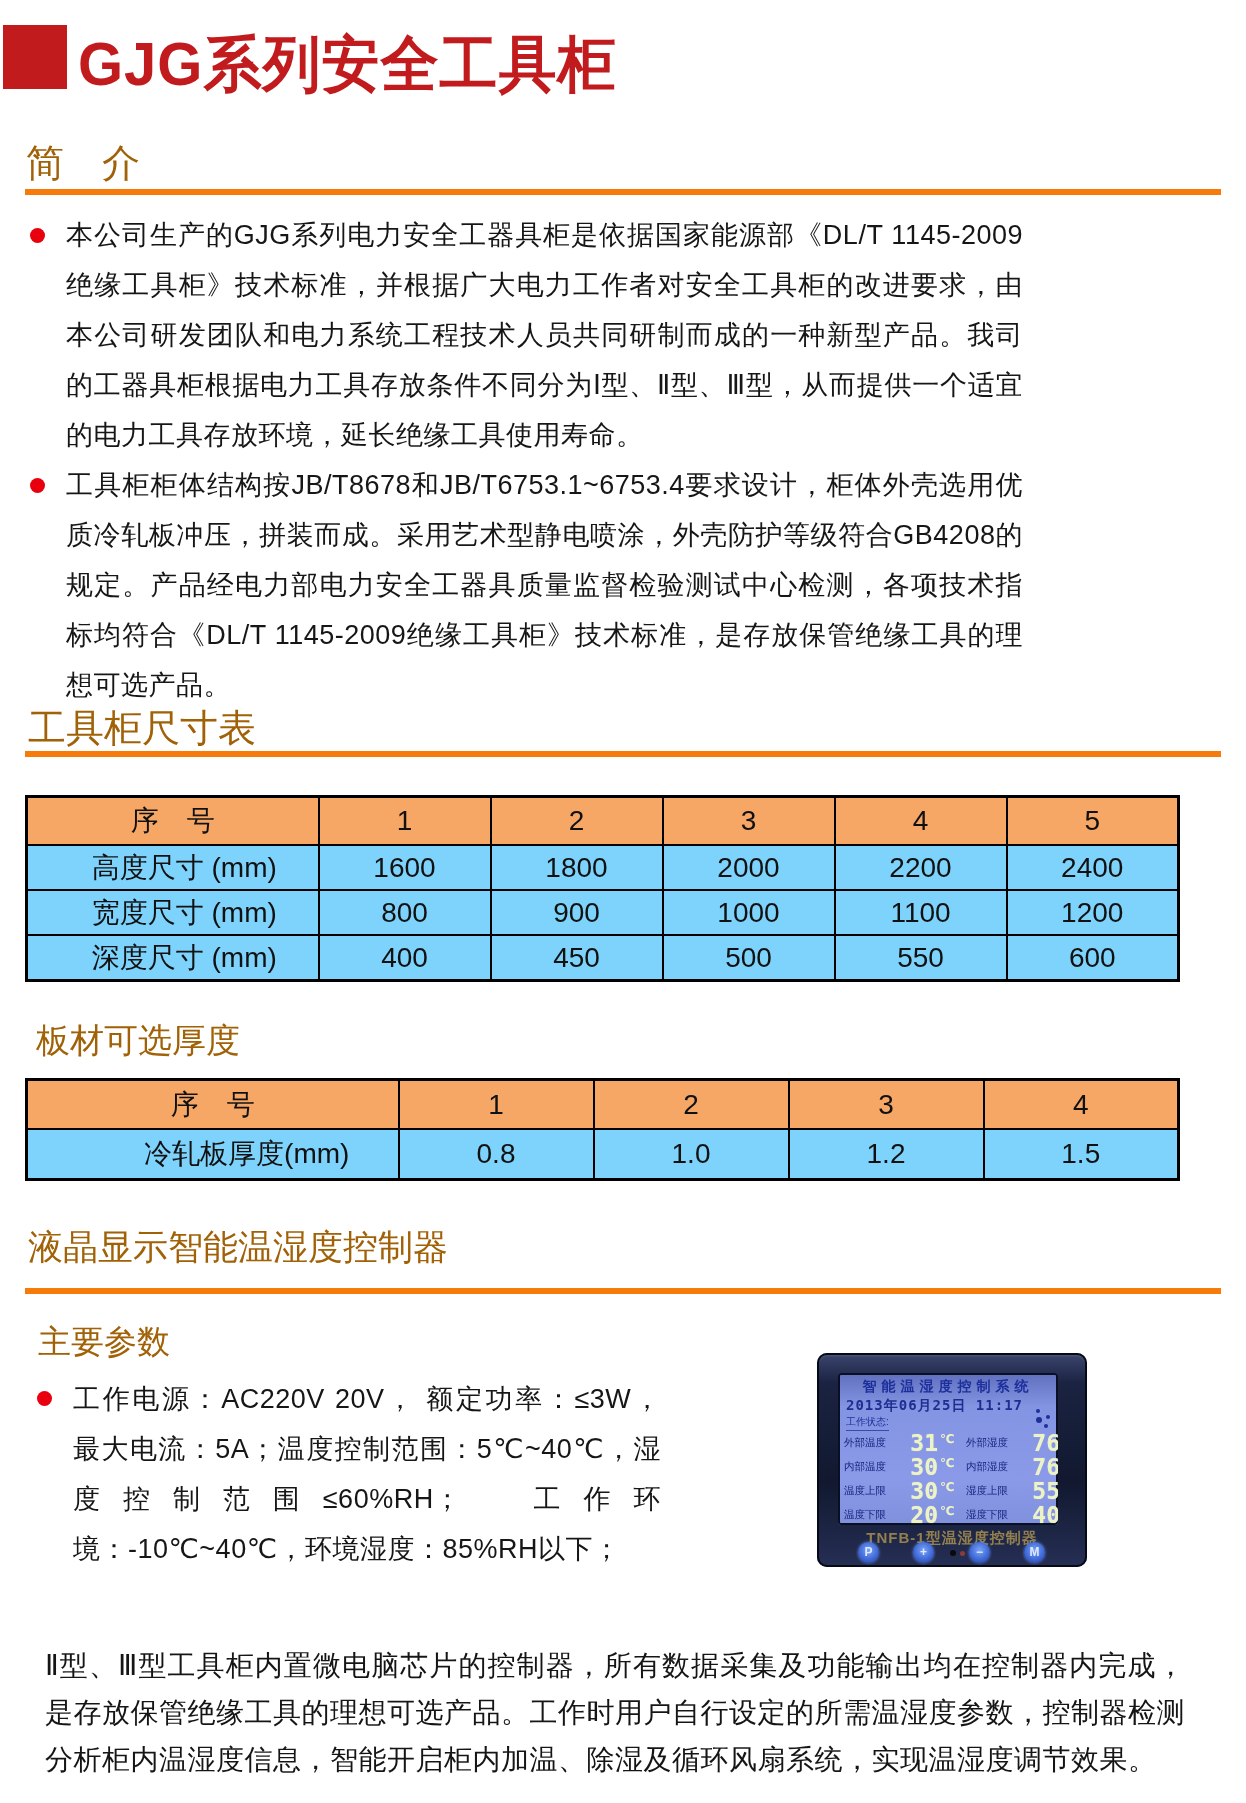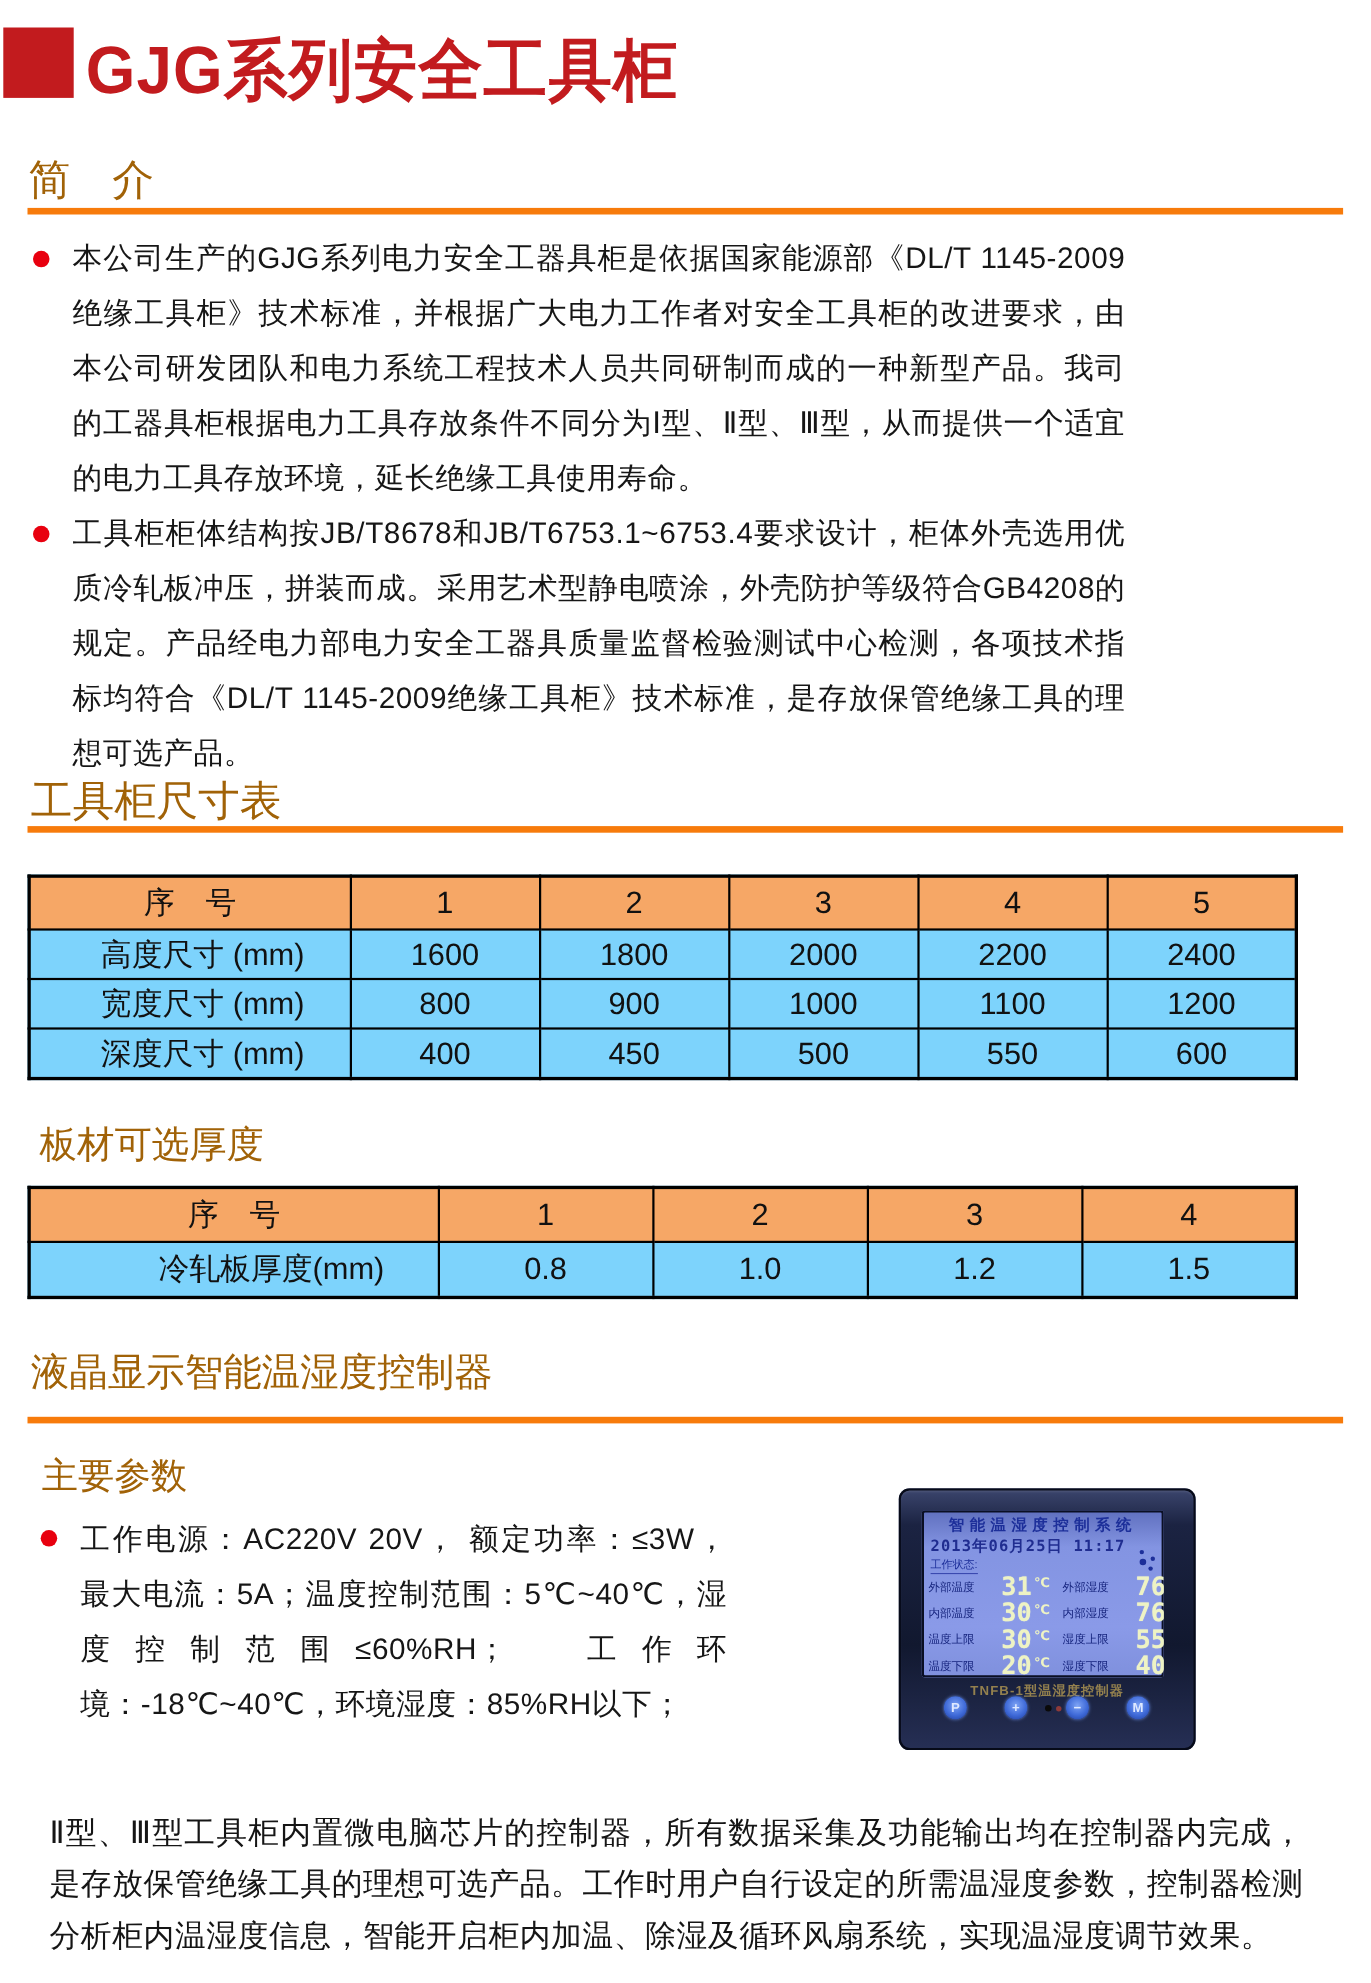--- a/index.html
+++ b/index.html
@@ -45,21 +45,21 @@
   .t-size{top:795px;width:1152px;}
   .t-size th{height:46px;}
   .t-size td{height:43px;}
   .t-size td.rowlabel{padding-left:23px;}
   .t-sheet{top:1078px;width:1152px;}
   .t-sheet th{height:47px;}
   .t-sheet td{height:48px;}
   .t-sheet td.rowlabel{padding-left:68px;}
 
   
-  .device{position:absolute;left:817px;top:1353px;width:270px;height:238px;border-radius:10px;
+  .device{position:absolute;left:817px;top:1353px;width:270px;height:214px;border-radius:10px;
           background:linear-gradient(180deg,#3c466e 0%,#1b2342 14%,#11182f 60%,#262f55 100%);
           box-shadow:inset 0 0 0 2px #060a18, inset 0 2px 3px rgba(255,255,255,.25);}
   .screen{position:absolute;left:21px;top:20px;width:220px;height:152px;border-radius:3px;
           background:linear-gradient(180deg,#5f6fbe 0%,#8394e2 22%,#8a9ae8 70%,#7f90dd 100%);
           box-shadow:inset 0 0 0 2px #0a0f24;overflow:hidden;}
   .lcd-title{margin-top:5px;text-align:center;font-size:14px;font-weight:700;color:#1d2f9a;
              letter-spacing:5px;white-space:nowrap;}
   .lcd-date{margin:1px 0 0 8px;font-family:"DejaVu Sans Mono",monospace;font-weight:700;
             font-size:14px;color:#202d90;letter-spacing:1px;white-space:nowrap;}
   .lcd-status{position:absolute;left:8px;top:42px;font-size:10px;color:#1d2f9a;
@@ -69,21 +69,21 @@
        box-shadow:9px -3px 0 -1px #1d2f9a,-1px -9px 0 -1px #1d2f9a,7px 6px 0 -1px #1d2f9a;}
   .lcd-rows{position:absolute;left:6px;right:4px;top:58px;}
   .lcd-row{display:flex;align-items:center;height:23px;margin-bottom:1px;}
   .lcd-row .lbl{width:52px;font-size:10.5px;color:#16247e;flex:none;}
   .lcd-row .val{width:42px;text-align:right;font-family:"DejaVu Sans Mono",monospace;
                 font-weight:700;font-size:23px;color:#eef3c4;flex:none;
                 text-shadow:0 0 1px rgba(250,255,220,.6);}
   .lcd-row .unit{width:26px;font-size:10px;font-weight:700;color:#eef3c4;flex:none;
                  padding-left:2px;}
   .lcd-row .unit.deg{font-size:12px;vertical-align:top;transform:translateY(-4px);}
-  .model{position:absolute;left:0;right:0;top:176px;text-align:center;font-size:12px;
+  .model{position:absolute;left:0;right:0;top:176px;text-align:center;font-size:15px;
          font-weight:700;color:#93804e;letter-spacing:1px;}
   .dev-btn{position:absolute;top:189px;width:21px;height:21px;border-radius:50%;
            background:radial-gradient(circle at 50% 40%,#7da3f5 0%,#3f6ad8 55%,#1e3c9a 100%);
            color:#dfe9ff;font-size:12px;font-weight:700;text-align:center;line-height:21px;
            box-shadow:0 0 3px rgba(120,160,255,.8);}
   .btn-p{left:41px;} .btn-plus{left:96px;} .btn-minus{left:152px;} .btn-m{left:207px;}
   .ind-black{position:absolute;left:133px;top:197px;width:6px;height:6px;border-radius:50%;background:#0a0a0a;}
   .ind-red{position:absolute;left:143px;top:198px;width:5px;height:5px;border-radius:50%;background:#8d3a3a;}
 
   
@@ -187,21 +187,21 @@
     </tr>
   </tbody>
     </table>
 
   <div class="sec-heading h-lcd">液晶显示智能温湿度控制器</div>
   <div class="rule rule3"></div>
   <div class="sec-heading h-params">主要参数</div>
 
   <div class="bullet params-item">
     <span class="dot"></span>
-    <span class="params-text">工作电源：AC220V 20V， 额定功率：≤3W， 最大电流：5A；温度控制范围：5℃~40℃，湿度控制范围≤60%RH；　工作环境：-18℃~40℃，环境湿度：85%RH以下；</span>
+    <span class="params-text">工作电源：AC220V 20V， 额定功率：≤3W， 最大电流：5A；温度控制范围：5℃~40℃，湿度控制范围≤60%RH；　工作环境：-10℃~40℃，环境湿度：85%RH以下；</span>
   </div>
 
   <div class="device">
     <div class="screen">
       <div class="lcd-title">智能温湿度控制系统</div>
       <div class="lcd-date">2013年06月25日 11:17</div>
       <div class="lcd-status">工作状态:</div>
       <div class="fan"></div>
       <div class="lcd-rows">
         <div class="lcd-row">

